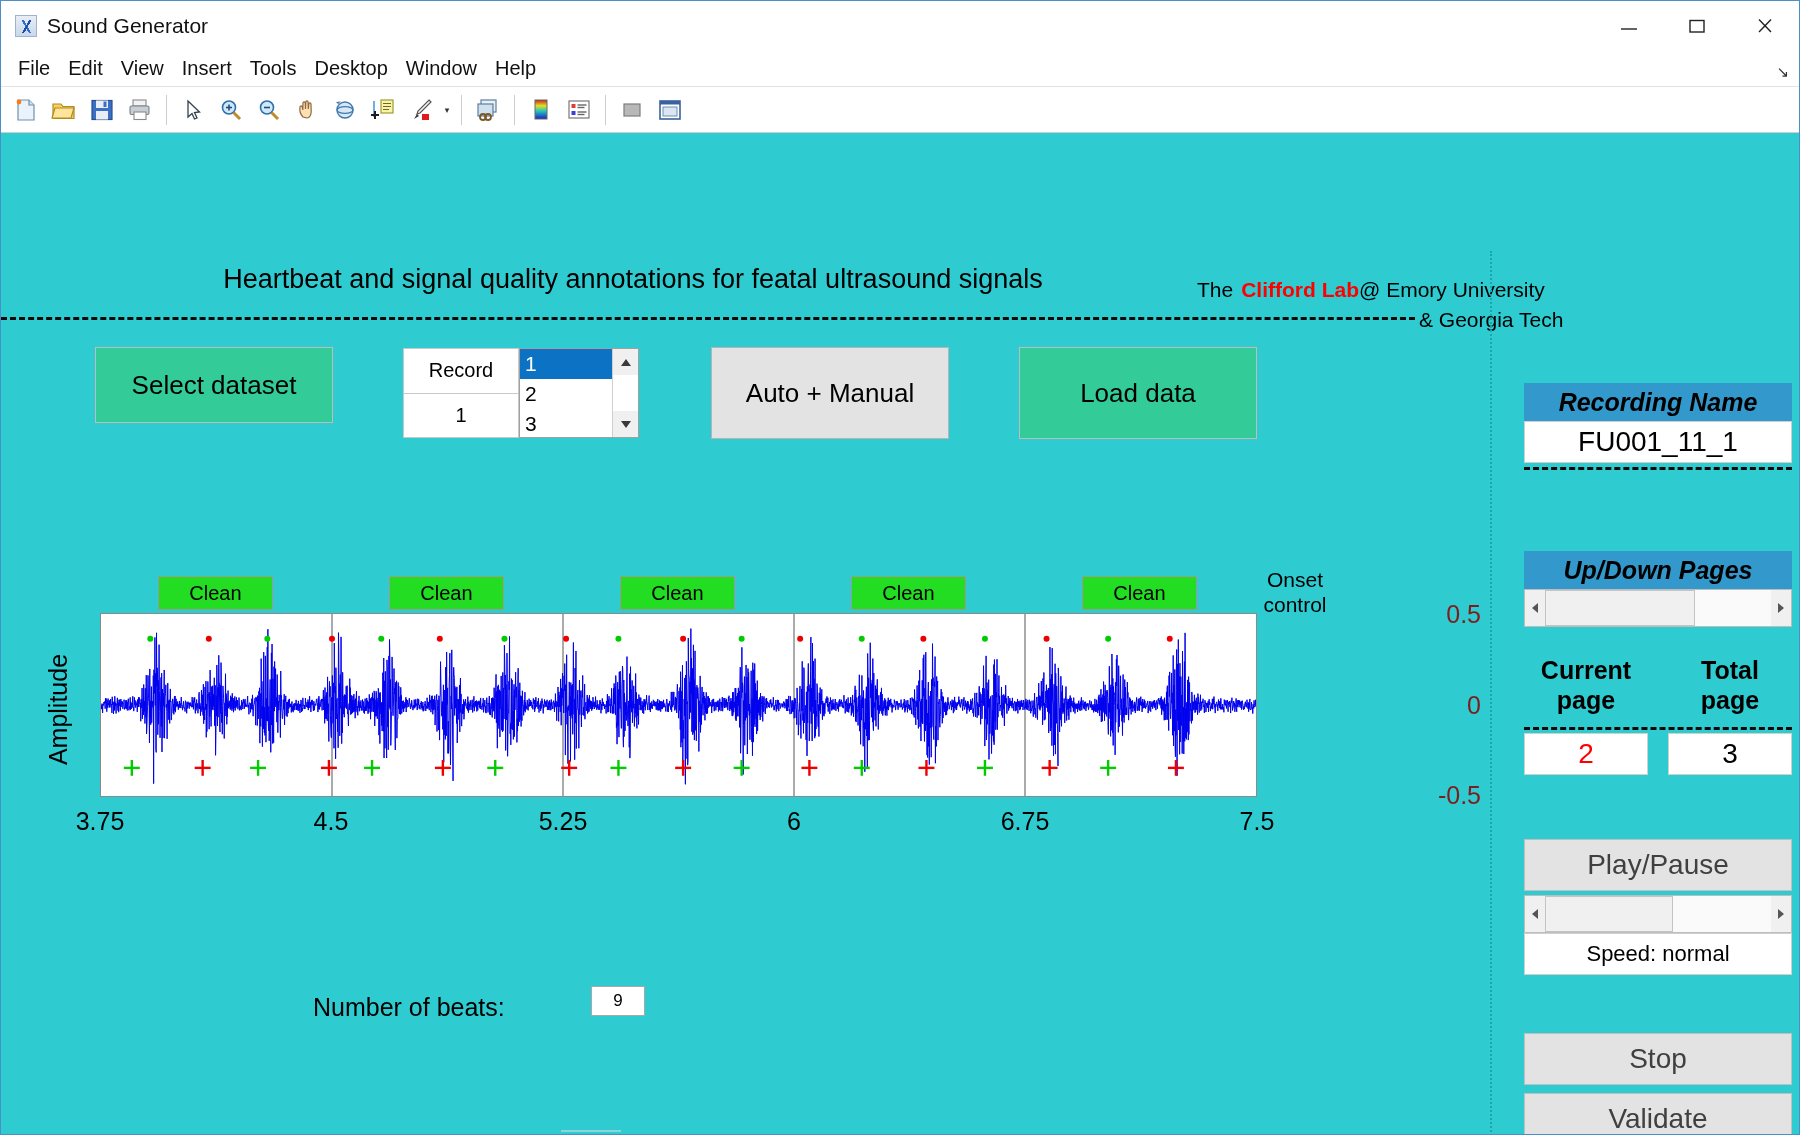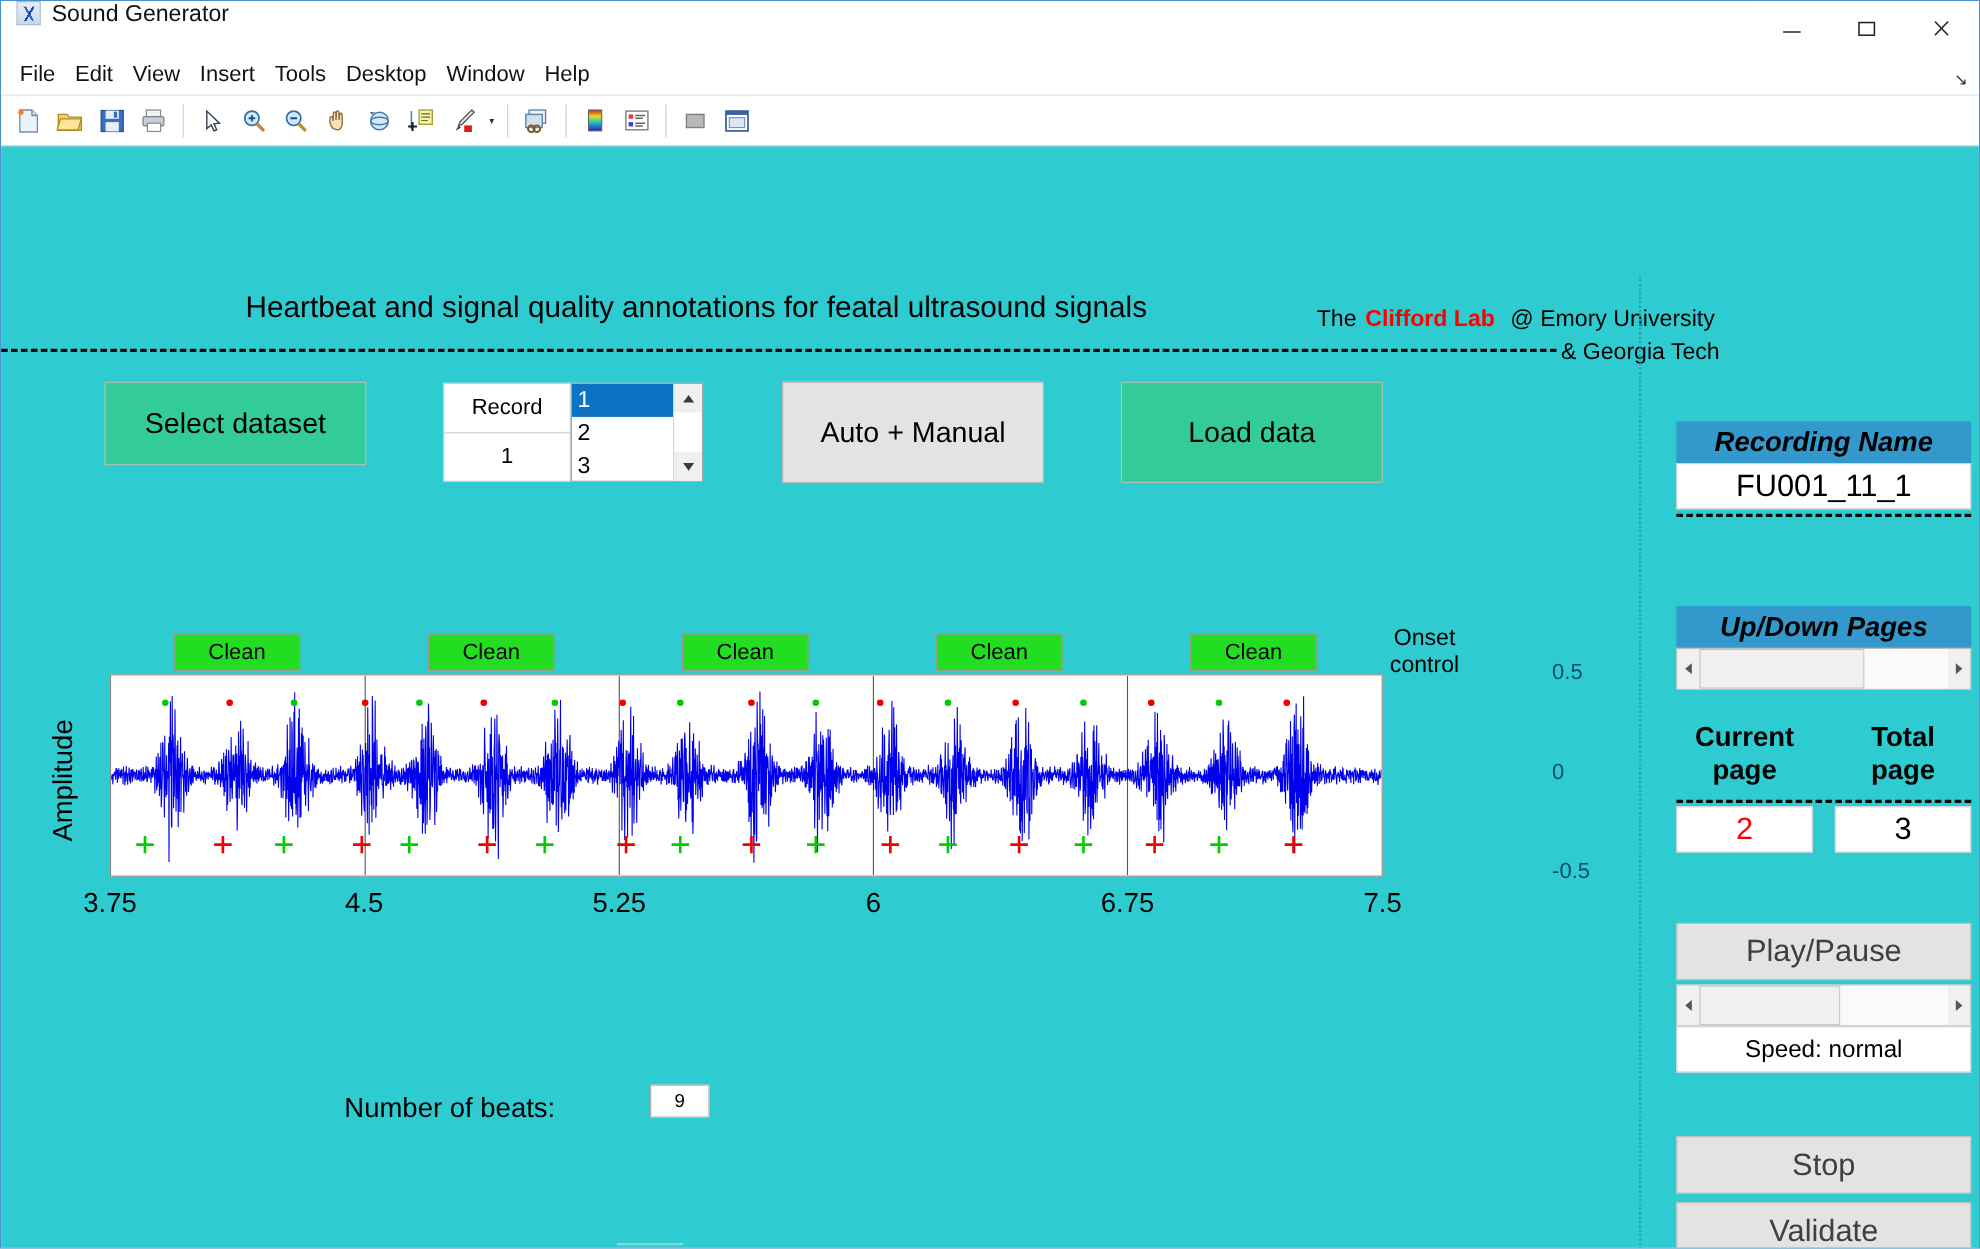--- a/index.html
+++ b/index.html
@@ -13,21 +13,21 @@
 
   
   #window {
     position:absolute; left:0; top:0; width:1800px; height:1135px;
     background:#ffffff;
     border:1px solid #4a90c8;
     display:flex; flex-direction:column;
   }
   #titlebar {
     height:50px; min-height:50px; background:#ffffff;
-    display:flex; align-items:flex-start; padding-left:14px;
+    display:flex; align-items:center; padding-left:14px;
     position:relative;
   }
   #app-icon {
     width:22px; height:22px; margin-right:10px;
     background:linear-gradient(#e8eef6,#c9d8ea);
     border:1px solid #9fb3cc; position:relative; flex:none;
   }
   #app-icon::after{
     content:""; position:absolute; left:3px; top:4px; width:15px; height:13px;
     background:
@@ -68,21 +68,21 @@
 
   #header-title {
     position:absolute; left:192px; top:131px; width:880px;
     font-size:27px; color:#000; text-align:center; white-space:nowrap;
   }
   #lab-line1 {
     position:absolute; left:1196px; top:145px; font-size:21px; color:#000; white-space:nowrap;
   }
   #lab-line1 .red { color:#FF0000; font-weight:bold; }
   #lab-line1 .the { margin-right:8px; }
-  #lab-line1 .at { margin-left:14px; }
+  #lab-line1 .at { }
   #lab-line2 {
     position:absolute; left:1418px; top:175px; font-size:21px; color:#000; white-space:nowrap;
   }
 
   .dash-h {
     position:absolute; height:0;
     border-top:3px dashed #0a0a0a;
   }
   #dash-top { left:0px; top:184px; width:1414px; }
   #dash-right-1 { left:1523px; top:334px; width:268px; }
@@ -156,22 +156,22 @@
   }
 
   
   #plot-wrap { position:absolute; left:0px; top:480px; width:1480px; height:220px; }
   #ylabel {
     position:absolute; left:-8px; top:82px; width:130px;
     transform:rotate(-90deg); transform-origin:center center;
     font-size:25px; color:#000; text-align:center;
   }
   .ytick {
-    position:absolute; right:0; font-size:20px; color:#0c4a6e;
-    width:70px; 
+    position:absolute; right:0; font-size:25px; color:#7f1d1d;
+    width:70px; text-align:right;
   }
   #axes-box {
     position:absolute; left:99px; top:0px; width:1157px; height:184px;
     background:#ffffff; border:1px solid #8a8a8a;
     overflow:hidden;
   }
   #axes-svg { position:absolute; left:0; top:0; width:100%; height:100%; display:block; }
   .xtick-label {
     position:absolute; top:194px; font-size:25px; color:#000;
     width:120px; text-align:center;

